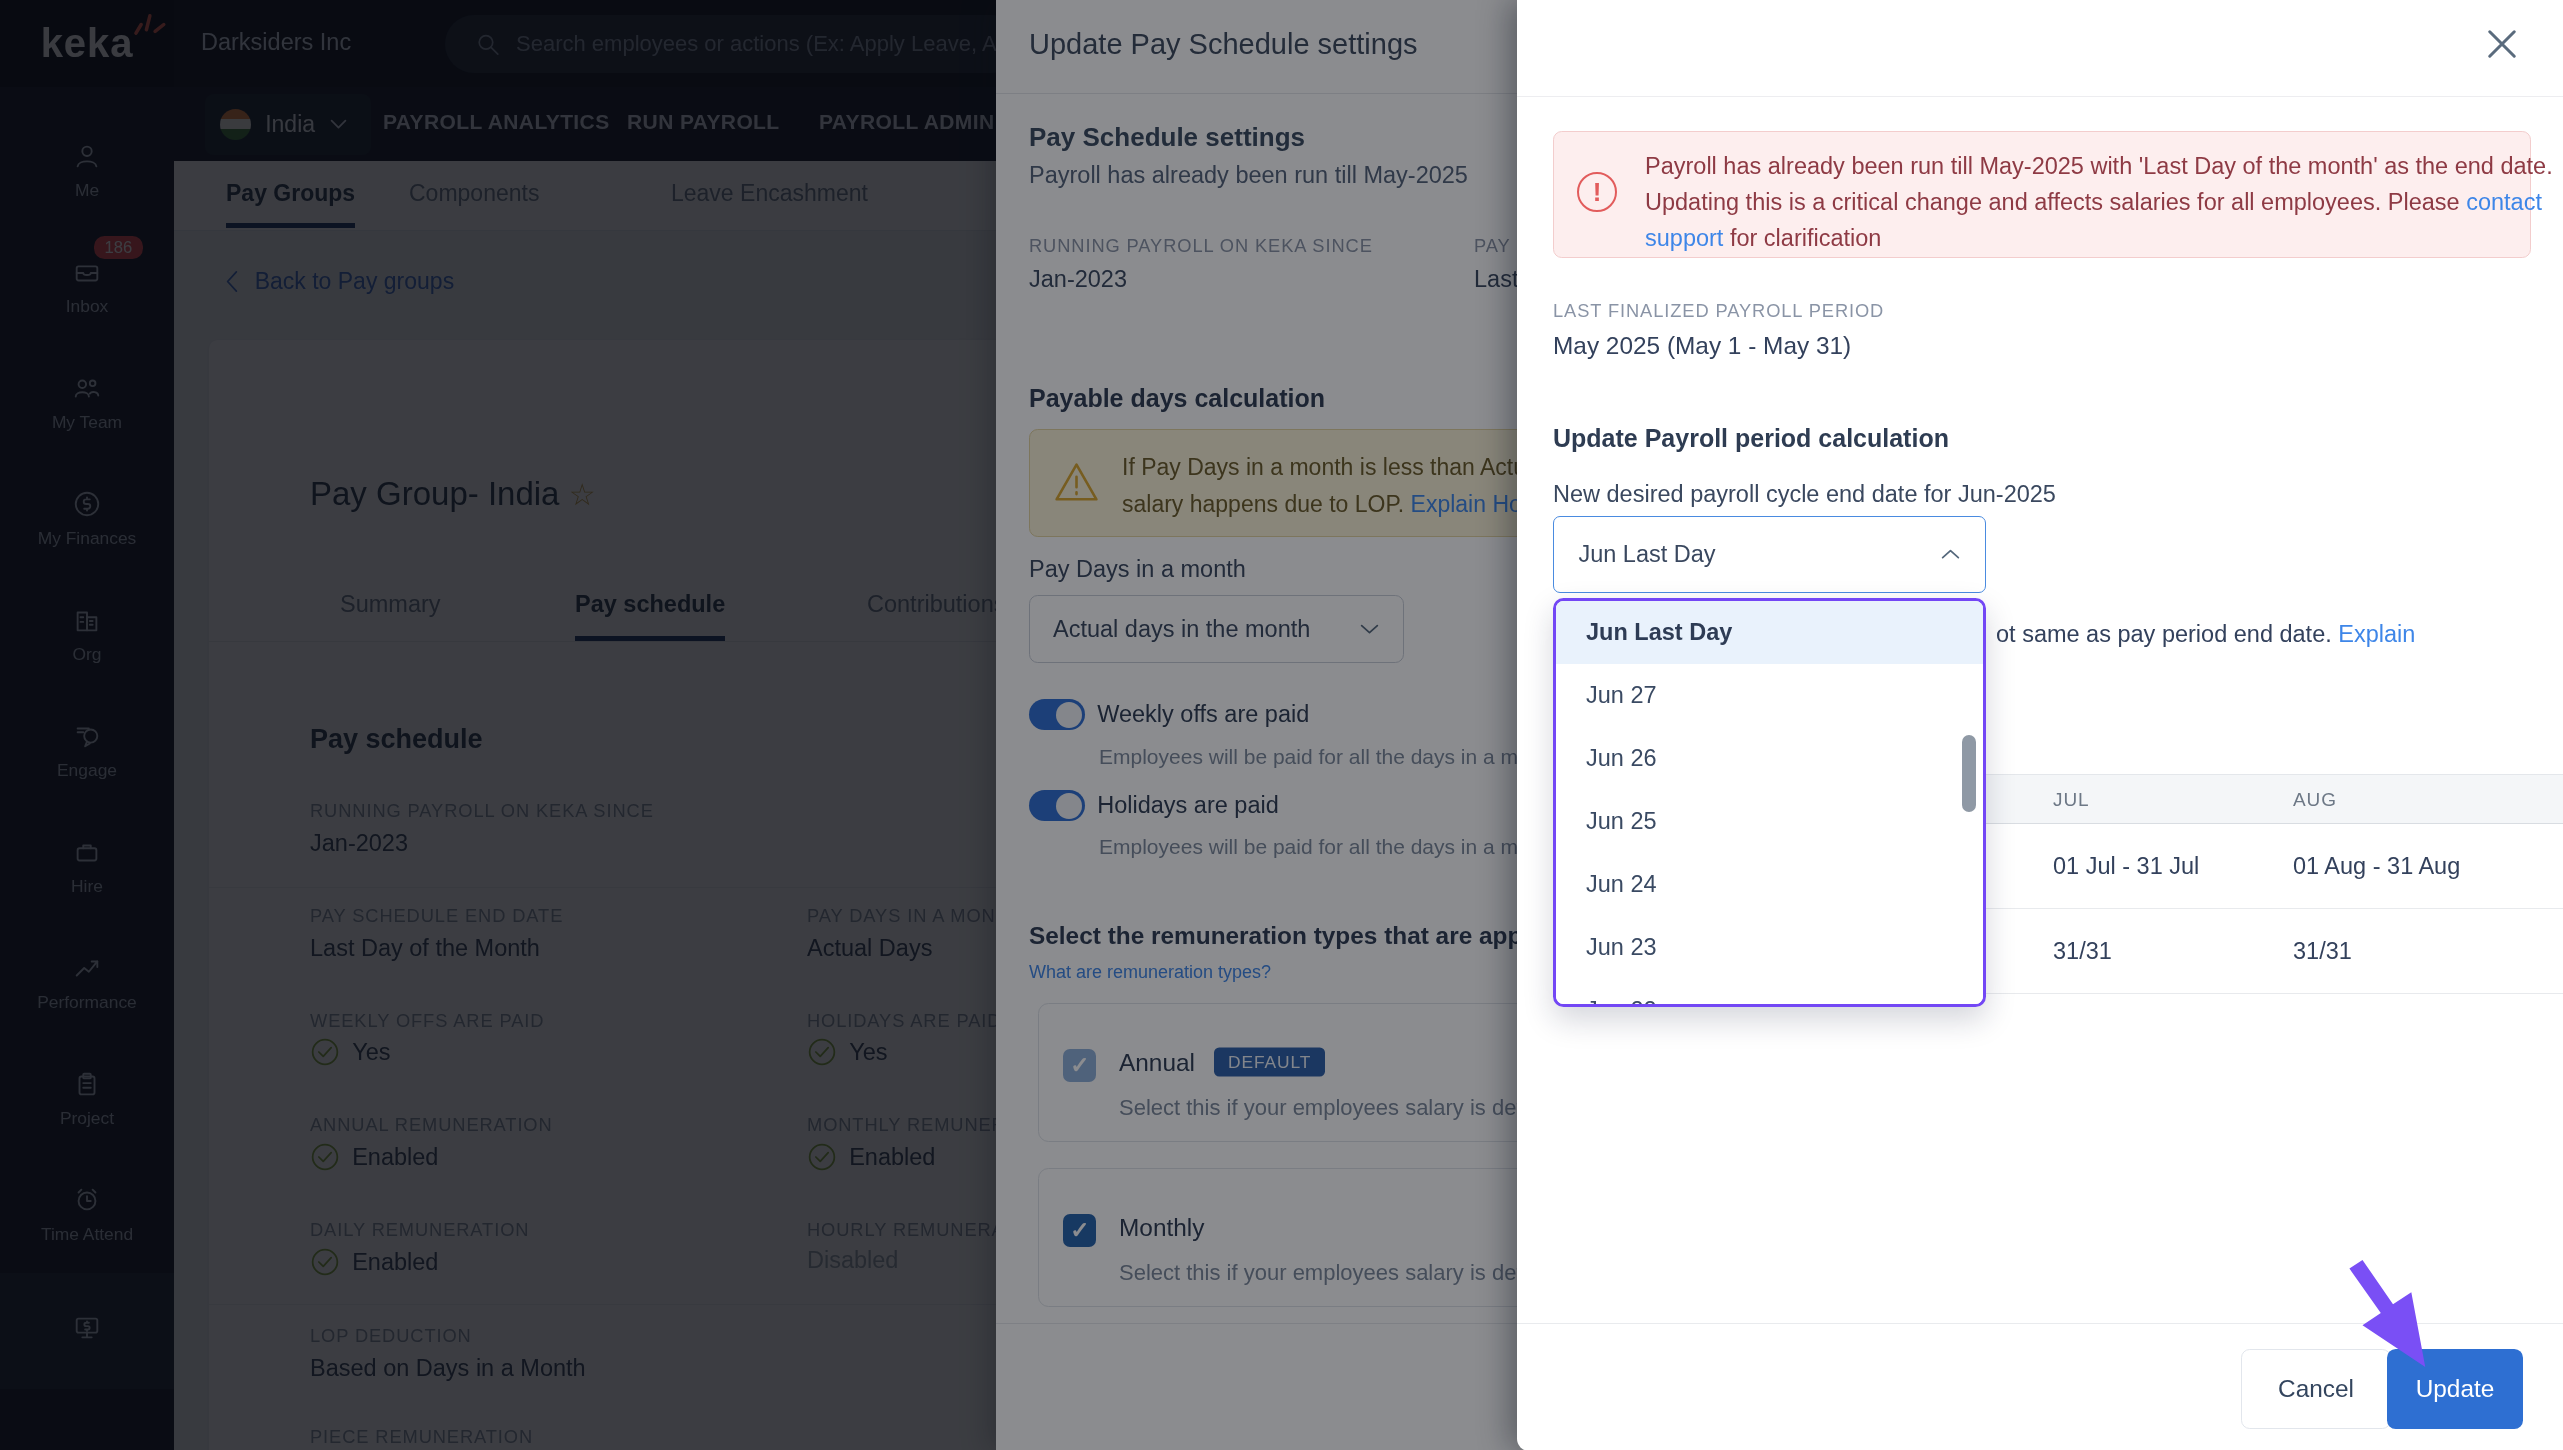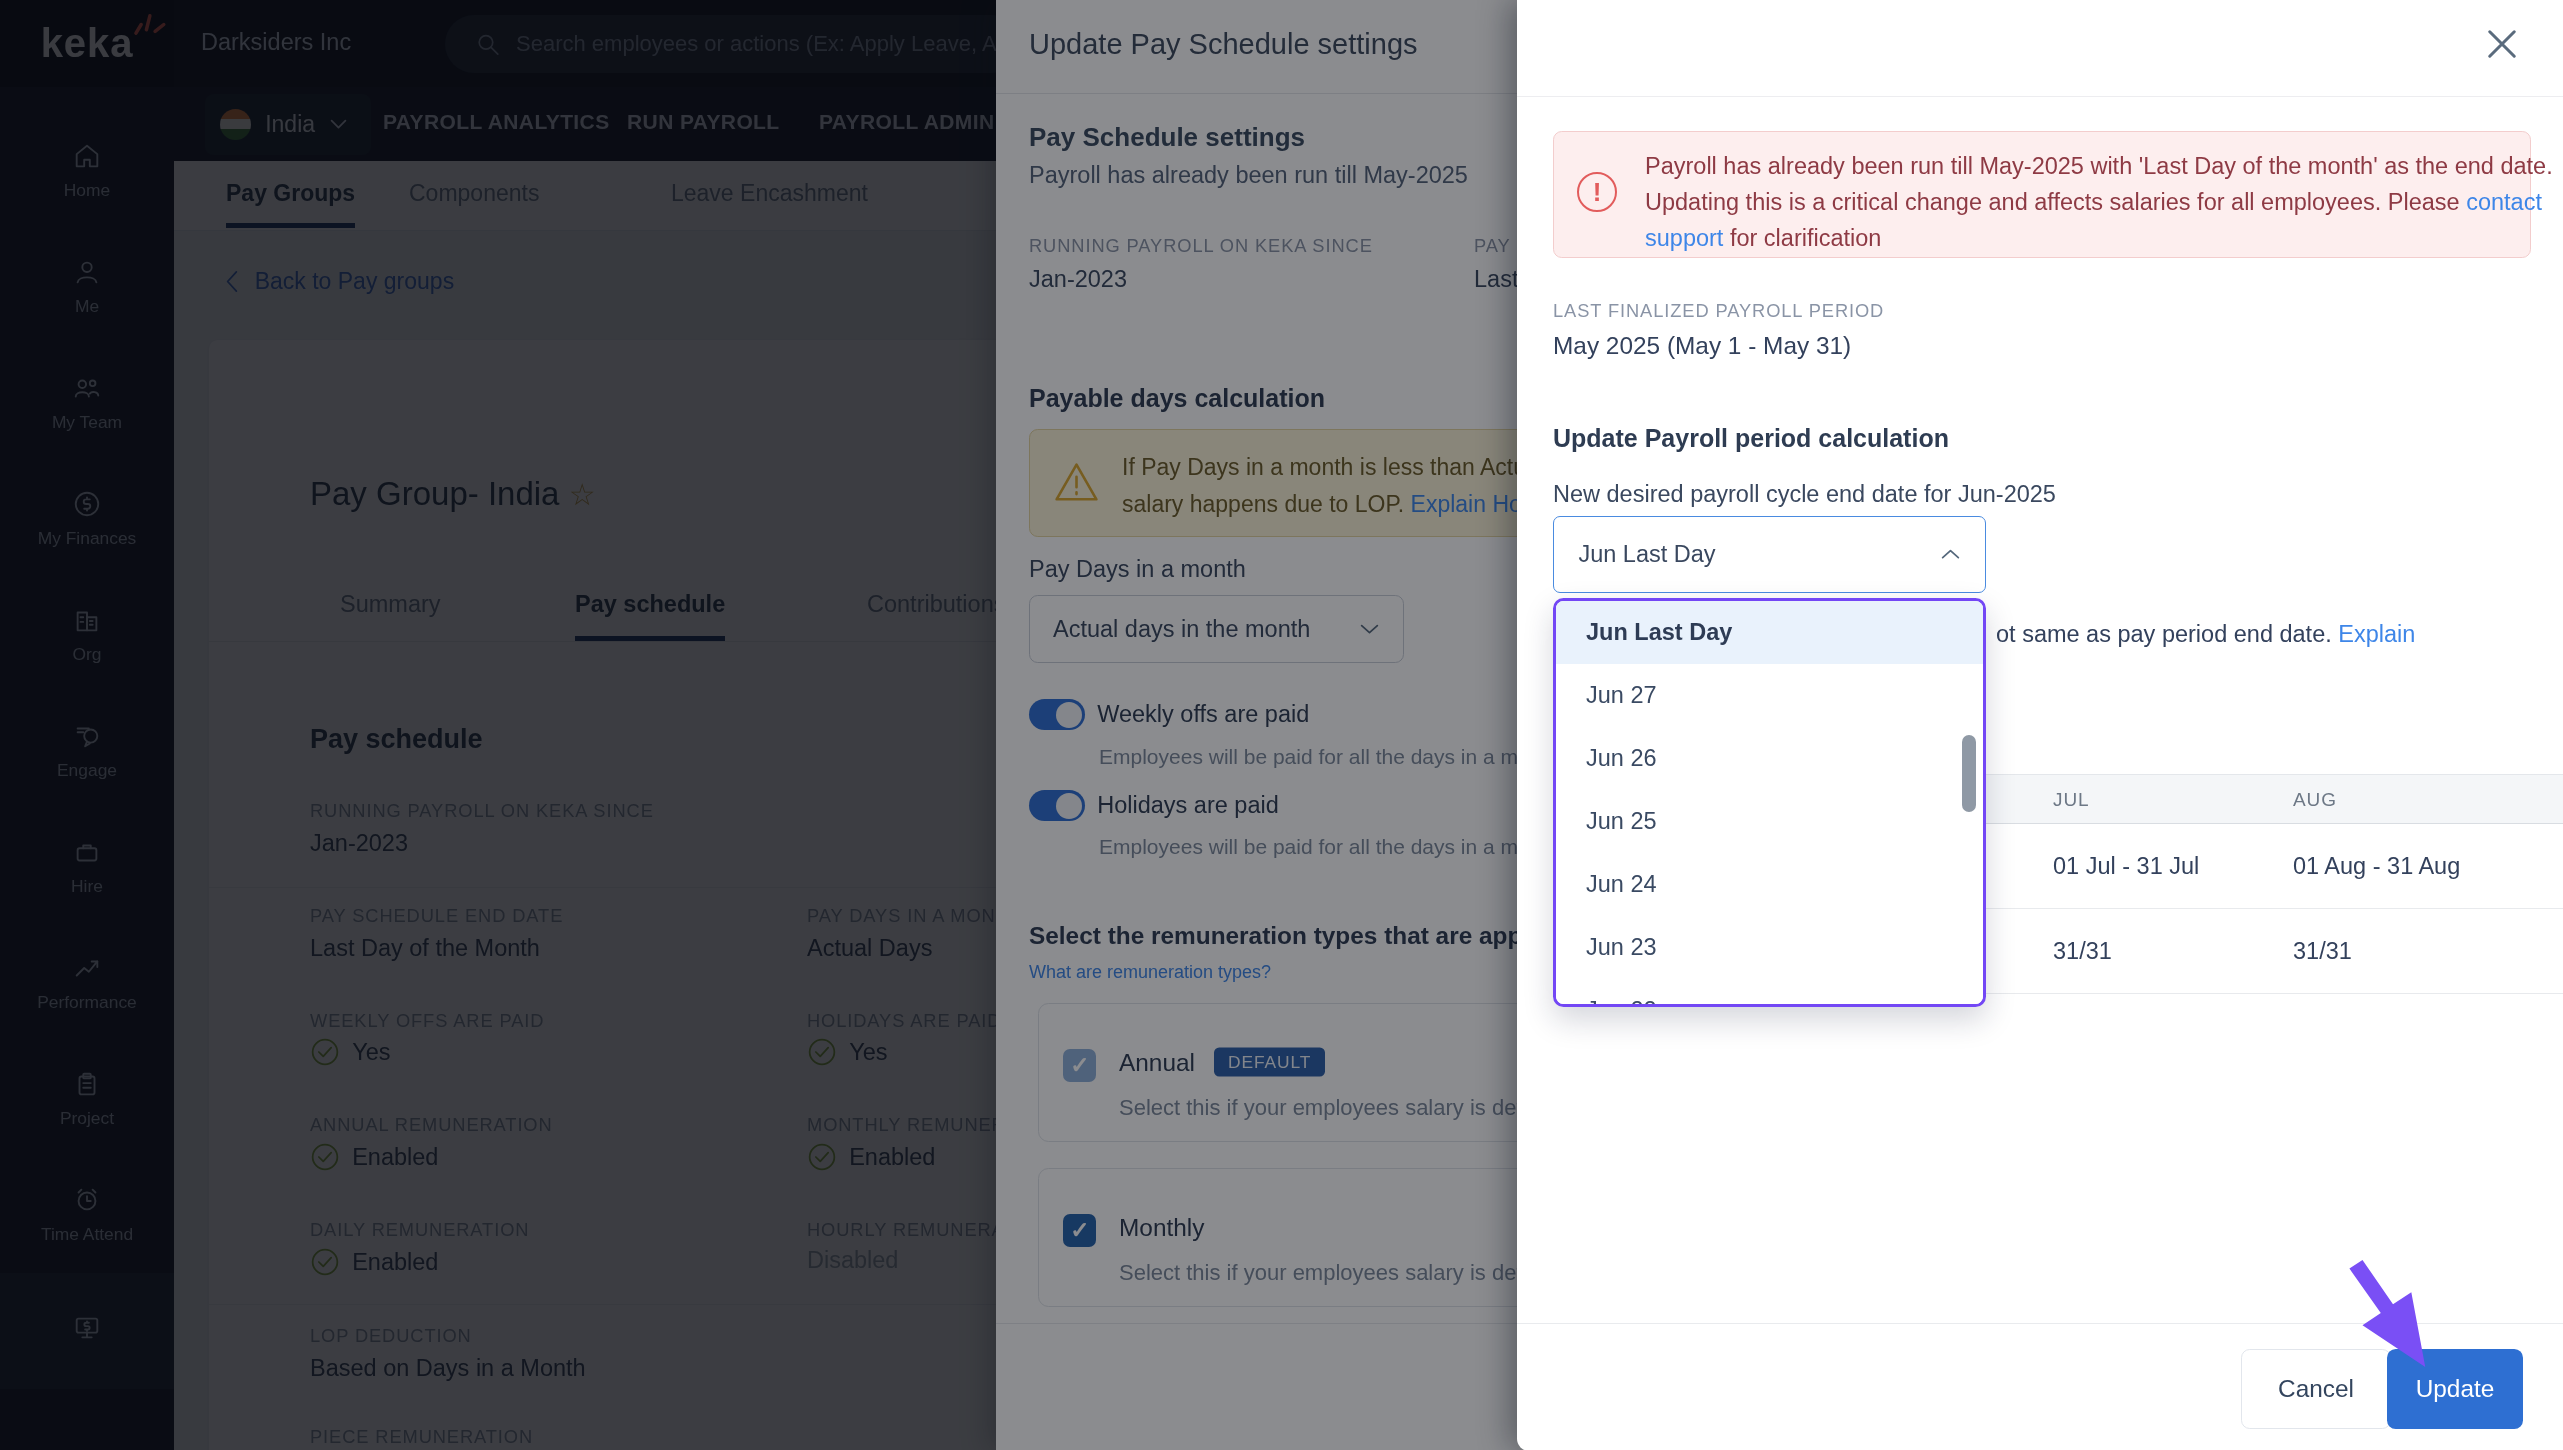--- a/index.html
+++ b/index.html
@@ -264,30 +264,32 @@
 
         <div class="abs caps" style="left:101px; top:1086px;">PIECE REMUNERATION</div>
 
       </div>
     </div>
   </div>
 
   <div id="sidebar">
     <div class="side-item">
       <svg class="icon" width="30" height="30" viewBox="0 0 32 32">
-          <path d="M5 14 L16 5 L27 14 V27 H19 V20 H13 V27 H5 Z"></path>
-        </svg>
-      <span class="lbl">Home</span>
-    </div>
-    <div class="side-item">
-      <svg class="icon" width="30" height="30" viewBox="0 0 32 32">
           <circle cx="16" cy="11" r="5"></circle>
           <path d="M6 27 C7 20 25 20 26 27"></path>
         </svg>
       <span class="lbl">Me</span>
+    </div>
+    <div class="side-item">
+      <div class="side-badge">186</div>
+      <svg class="icon" width="30" height="30" viewBox="0 0 32 32">
+          <rect x="5" y="10" width="22" height="15" rx="2"></rect>
+          <path d="M5 17 h7 c0 3 8 3 8 0 h7"></path>
+        </svg>
+      <span class="lbl">Inbox</span>
     </div>
     <div class="side-item">
       <svg class="icon" width="30" height="30" viewBox="0 0 32 32">
           <circle cx="11" cy="12" r="4"></circle>
           <circle cx="22" cy="11" r="3"></circle>
           <path d="M4 25 c0 -6 14 -6 14 0"></path>
           <path d="M19 22 c2 -3 9 -2 9 2"></path>
         </svg>
       <span class="lbl">My Team</span>
     </div>

